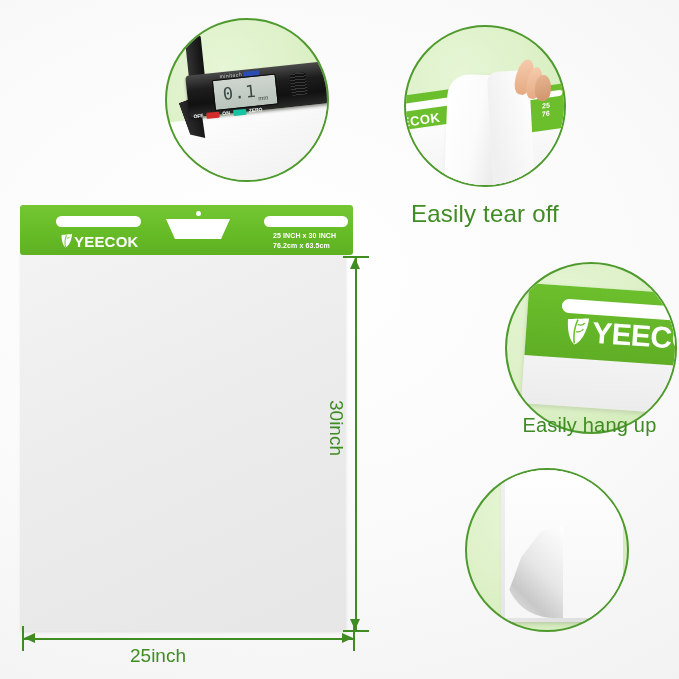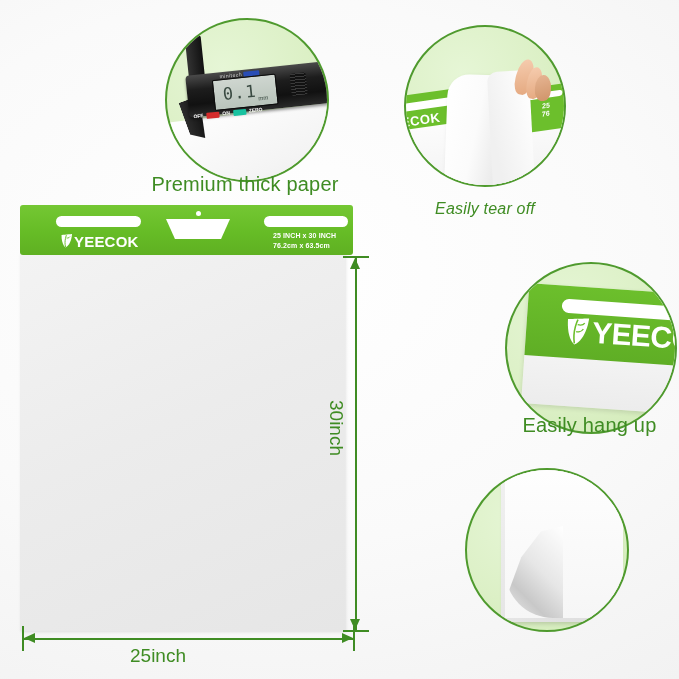--- a/index.html
+++ b/index.html
@@ -76,21 +76,21 @@
     border-radius:22px 6px 0 0;box-shadow:2px 2px 5px rgba(0,0,0,.13);
     transform:rotate(2deg);}
   .tear-sheet2{position:absolute;left:84px;top:44px;width:42px;height:120px;
     background:linear-gradient(260deg,#ffffff 0%,#f0f0f0 80%);
     transform:rotate(-3deg);border-radius:10px 0 0 0;}
   .tear-white-bottom{position:absolute;left:-20px;top:92px;width:210px;height:80px;
     background:linear-gradient(180deg,#fcfcfc,#f0f0f0);transform:rotate(-6deg);}
   .hand{position:absolute;left:104px;top:30px;width:44px;height:52px;}
   .finger{position:absolute;background:linear-gradient(160deg,#f6cdb0,#e4a87f);
     border-radius:50% 50% 42% 42%;}
-  #cap-tear{left:390px;top:200px;width:190px;font-size:16px;font-style:italic;}
+  #cap-tear{left:390px;top:200px;width:190px;font-size:24px;}
 
   
   #circle-hang{left:505px;top:262px;width:168px;height:168px;}
   .hang-board{position:absolute;left:18px;top:26px;width:200px;height:120px;
     background:linear-gradient(180deg,#fdfdfd,#ececec);
     border-radius:8px 0 0 0;box-shadow:0 2px 5px rgba(0,0,0,.12);
     transform:rotate(4deg);}
   .hang-band{position:absolute;left:0;top:0;width:200px;height:72px;
     background:linear-gradient(180deg,#6cbf2c,#5fae25);border-radius:8px 0 0 0;}
   .hang-slot{position:absolute;left:34px;top:13px;width:160px;height:14px;
@@ -174,21 +174,20 @@
       <div class="cal-vent"></div>
       <div class="cal-btn-row">
         <span class="cal-lbl">OFF</span>
         <span class="sw sw-red"></span>
         <span class="cal-lbl">ON</span>
         <span class="sw sw-green"></span>
         <span class="cal-lbl">ZERO</span>
       </div>
     </div>
   </div>
-  <div class="caption" id="cap-caliper">Premium thick paper</div>
 
   <div class="feature-circle" id="circle-tear">
     <div class="tear-white-bottom"></div>
     <div class="tear-green-band">
       <div class="tear-band-slot"></div>
       <div class="tear-band-text">EECOK</div>
     </div>
     <div class="tear-green-right">
       <div class="tear-right-slot"></div>
       <div class="tear-right-text">

